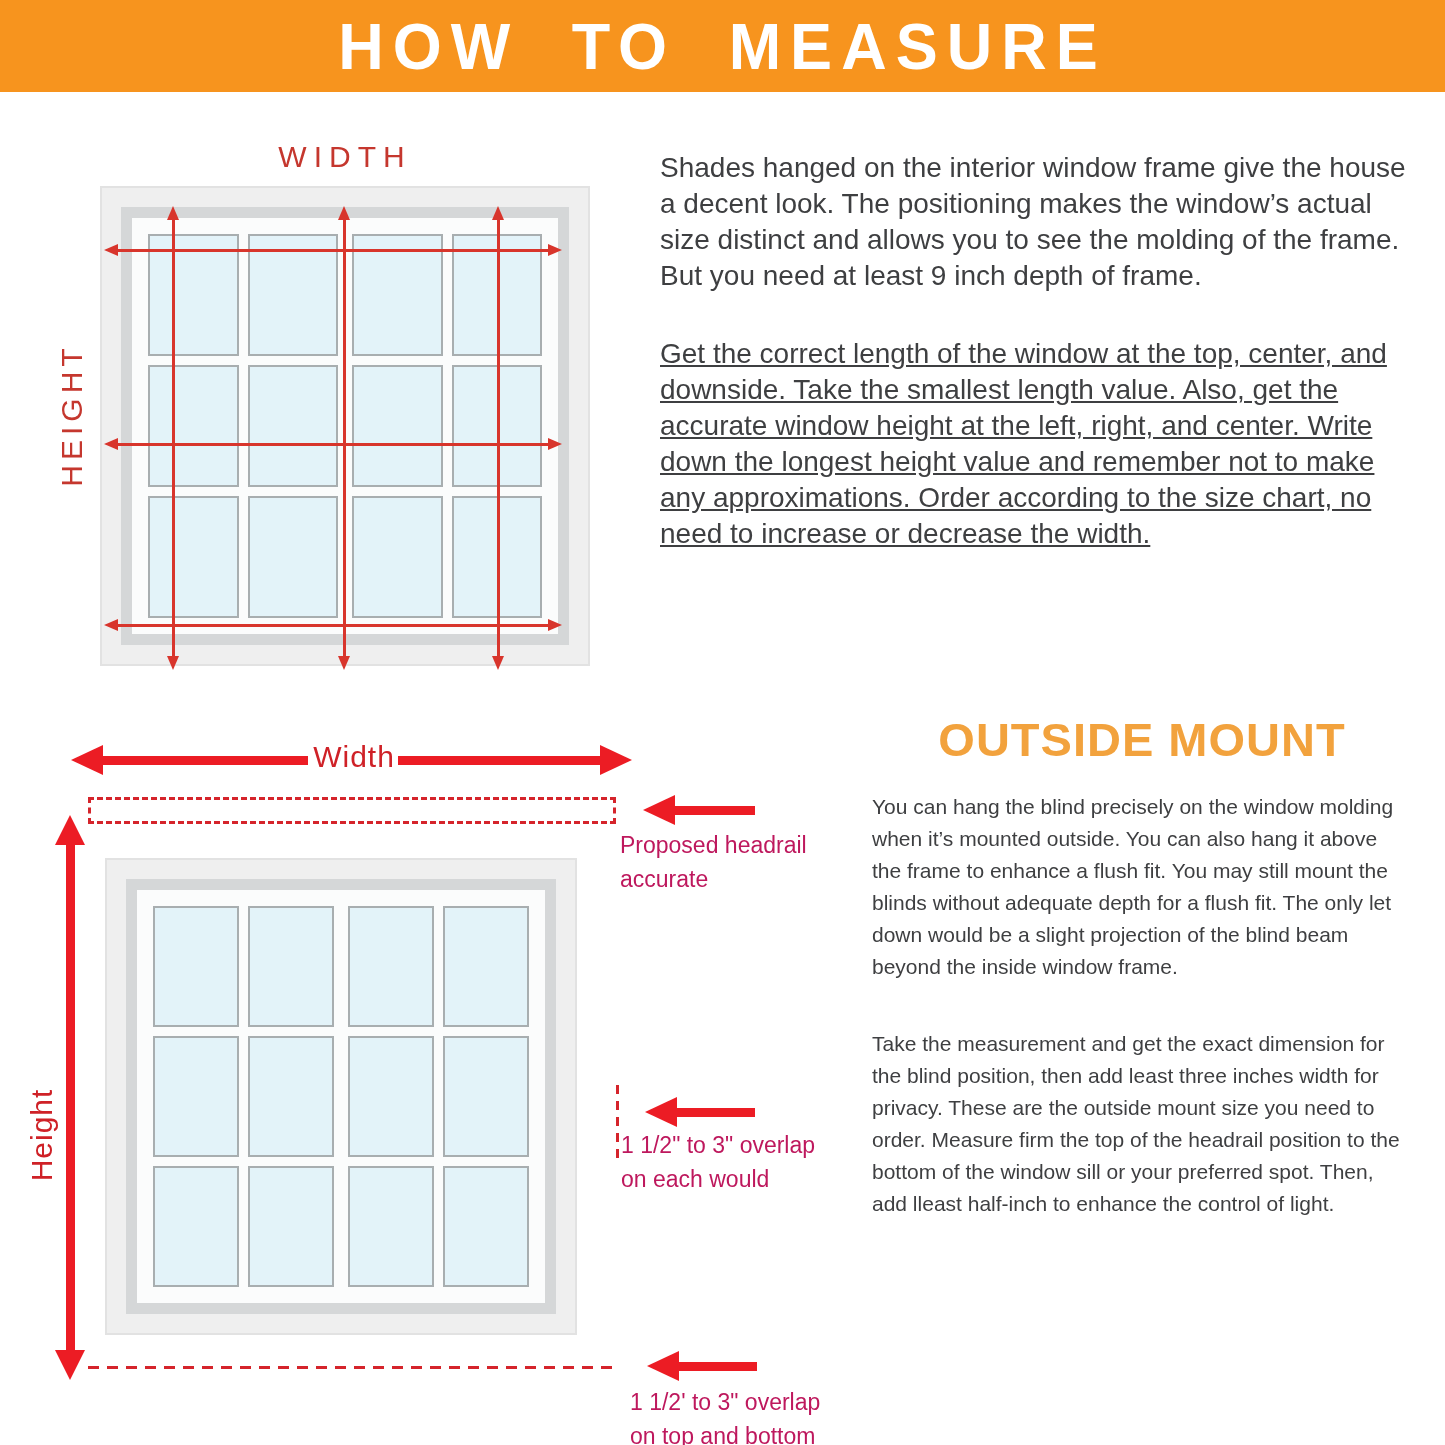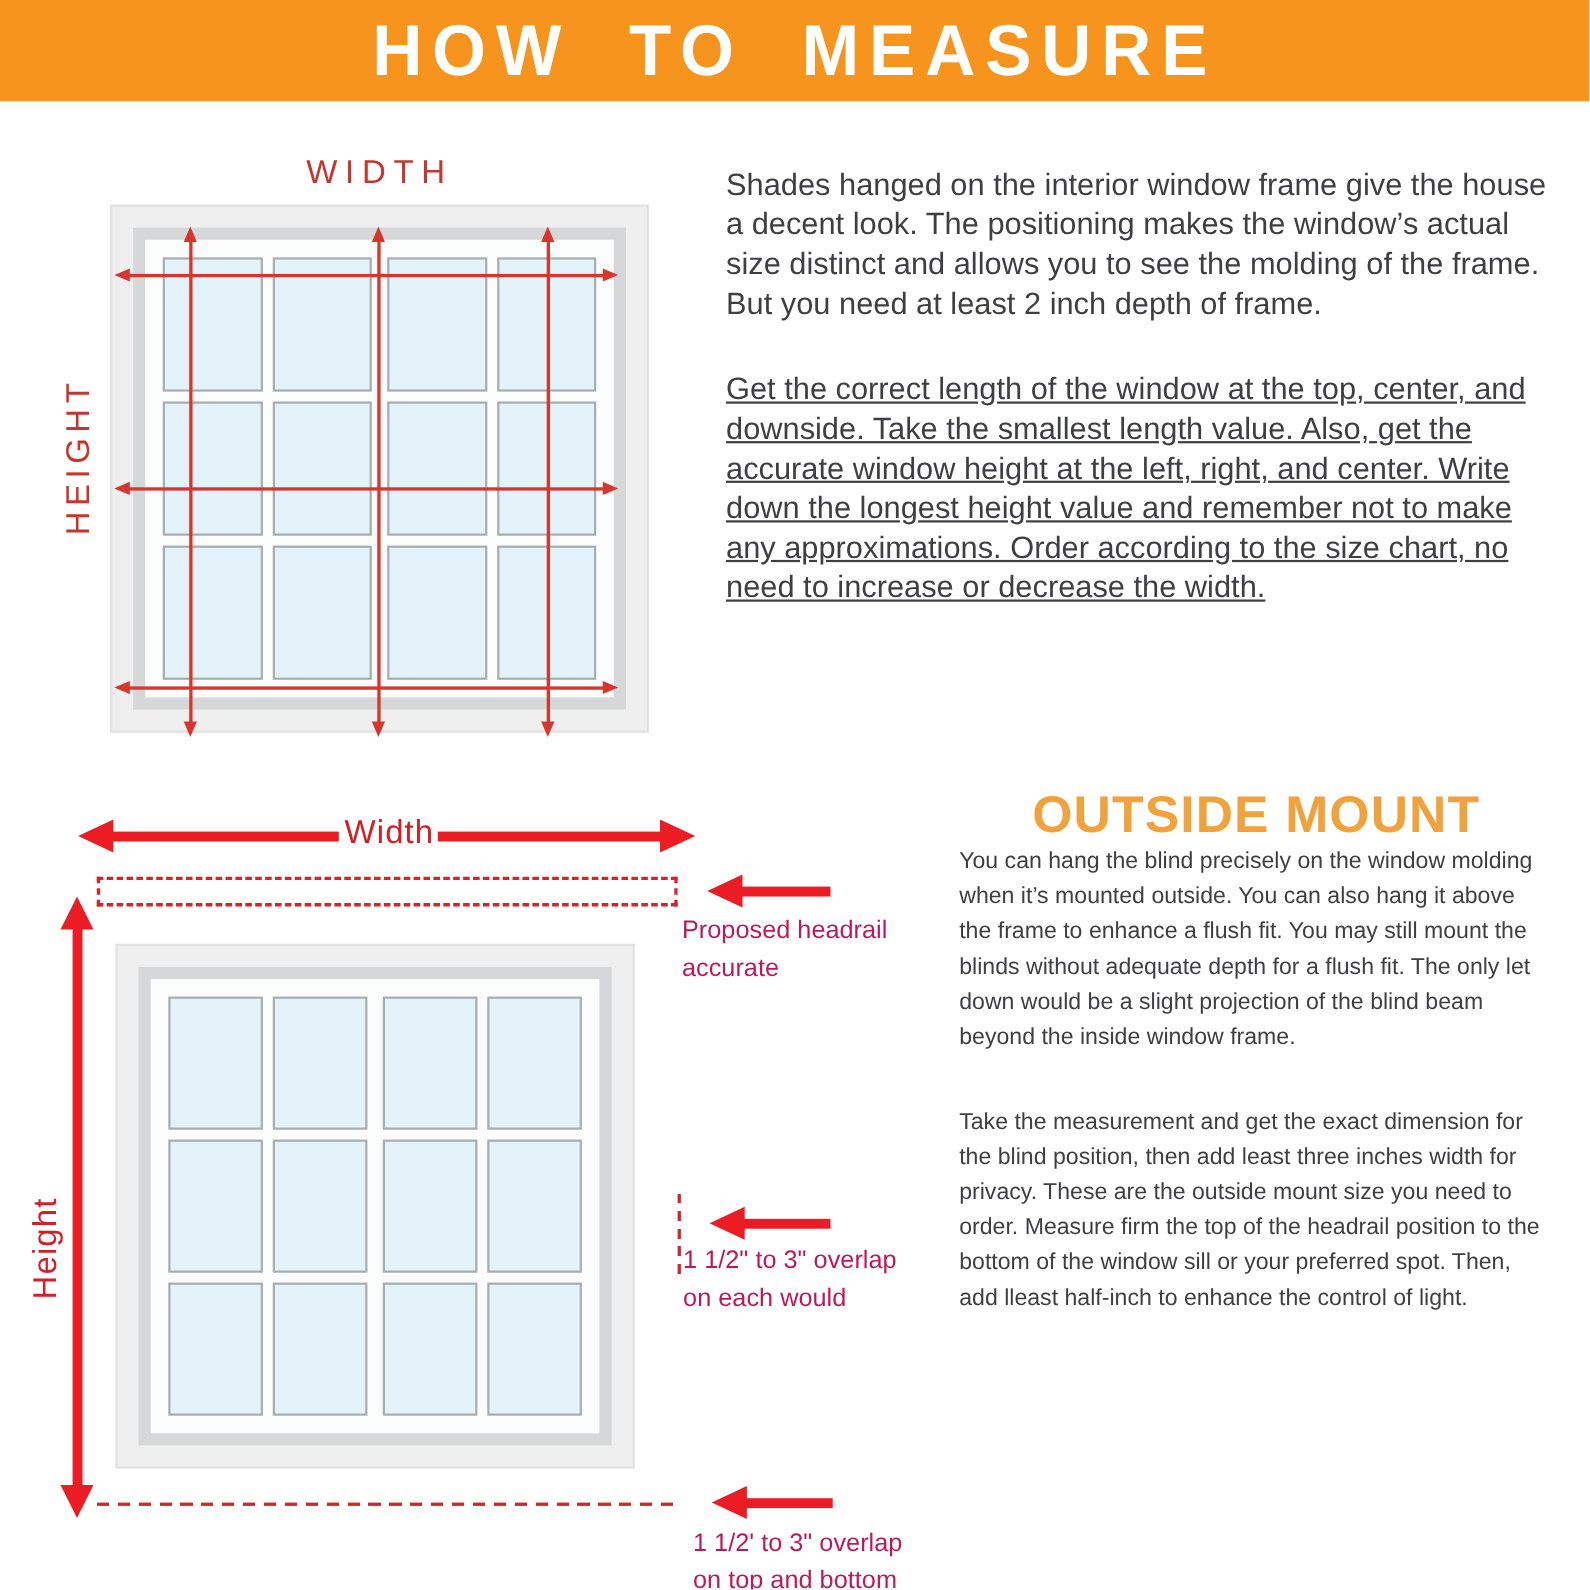--- a/index.html
+++ b/index.html
@@ -66,21 +66,21 @@
   
   .text-col h2{margin:0;color:#f2a23d;font-weight:700;text-align:center;}
   .inside h2{font-size:47px;letter-spacing:1px;}
   .outside h2{font-size:47px;letter-spacing:1px;}
   .text-col p{margin:0;color:#3e3f41;}
   .inside p{font-size:28px;line-height:36px;}
   .inside p + p{margin-top:42px;text-decoration:underline;}
   .inside h2{margin-bottom:28px;}
   .outside p{font-size:21px;line-height:32px;}
   .outside p + p{margin-top:45px;}
-  .outside h2{}
+  .outside h2{margin-bottom:24px;}
 </style>
 </head>
 <body>
 
 <header class="abs banner">
   <h1>HOW TO MEASURE</h1>
 </header>
 
 <section class="abs" style="left:0;top:92px;width:660px;height:620px;">
   <div class="abs dim-big" style="left:100px;top:48px;width:490px;">WIDTH</div>
@@ -112,21 +112,21 @@
 
   <div class="abs thin-h" style="left:117px;top:157px;width:432px;"></div>
   <div class="abs thin-h" style="left:117px;top:351px;width:432px;"></div>
   <div class="abs thin-h" style="left:117px;top:532px;width:432px;"></div>
   <div class="abs thin-v" style="left:172px;top:127px;height:438px;"></div>
   <div class="abs thin-v" style="left:343px;top:127px;height:438px;"></div>
   <div class="abs thin-v" style="left:497px;top:127px;height:438px;"></div>
 </section>
 
 <section class="abs text-col inside" style="left:660px;top:150px;width:756px;">
-  <p>Shades hanged on the interior window frame give the house a decent look. The positioning makes the window’s actual size distinct and allows you to see the molding of the frame. But you need at least 2 inch depth of frame.</p>
+  <p>Shades hanged on the interior window frame give the house a decent look. The positioning makes the window’s actual size distinct and allows you to see the molding of the frame. But you need at least 9 inch depth of frame.</p>
   <p>Get the correct length of the window at the top, center, and downside. Take the smallest length value. Also, get the accurate window height at the left, right, and center. Write down the longest height value and remember not to make any approximations. Order according to the size chart, no need to increase or decrease the width.</p>
 </section>
 
 <section class="abs" style="left:0;top:700px;width:800px;height:745px;">
 
   <div class="abs thick head-left" style="left:88px;top:56px;width:220px;"></div>
   <div class="abs dim-b" style="left:308px;top:40px;width:92px;">Width</div>
   <div class="abs thick head-right" style="left:398px;top:56px;width:217px;"></div>
 
   <div class="abs dash-rect" style="left:88px;top:97px;width:528px;height:27px;"></div>

